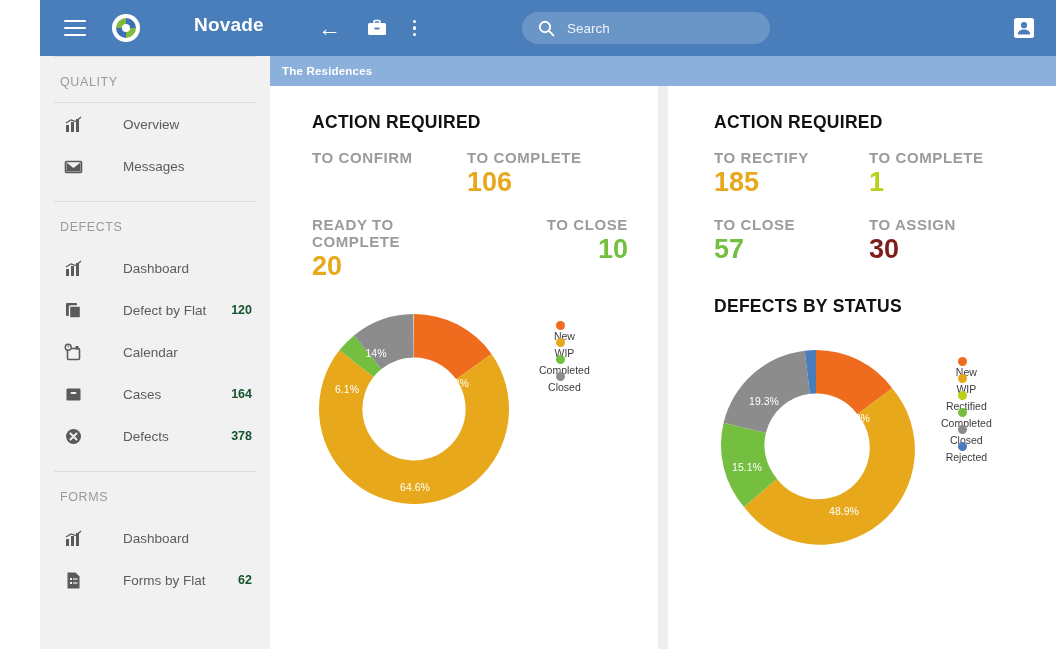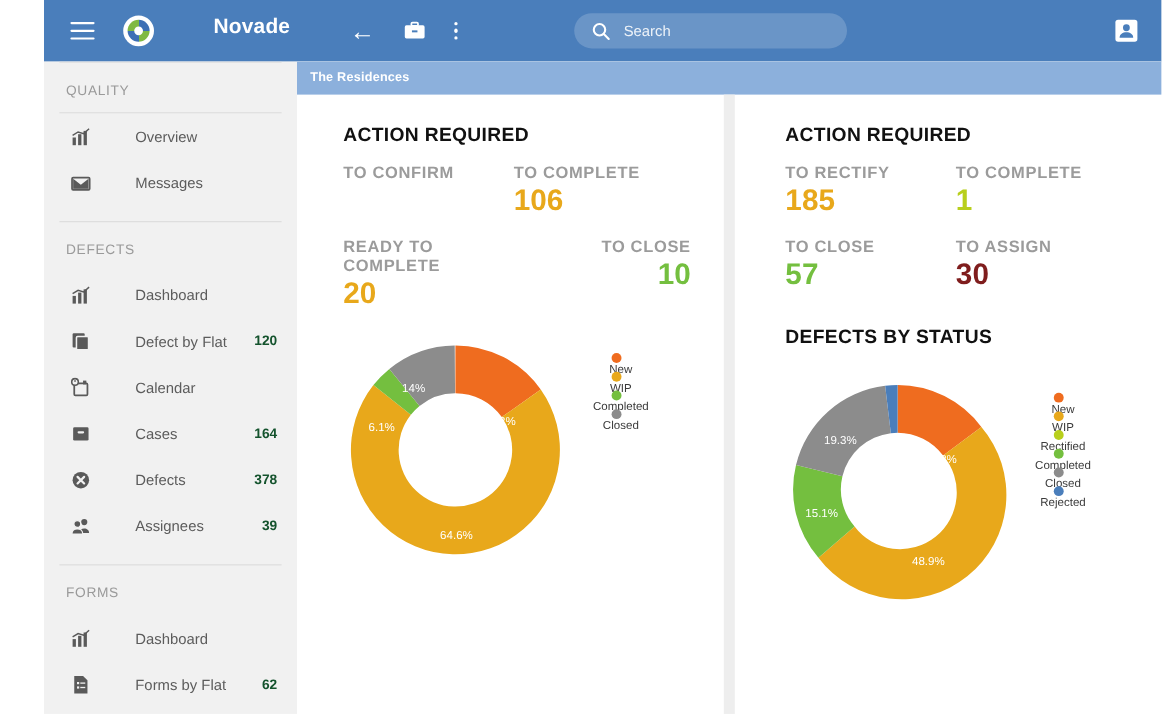--- a/index.html
+++ b/index.html
@@ -291,32 +291,20 @@
       <span class="ic">
         <svg width="19" height="19" viewBox="0 0 19 19">
           <circle cx="9.5" cy="9.5" r="7.5" fill="#5a5a5a"></circle>
           <path d="M6.5 6.5 L12.5 12.5 M12.5 6.5 L6.5 12.5" stroke="#f1f1f1" stroke-width="2" stroke-linecap="round"></path>
         </svg>
       </span>
       <span class="lbl">Defects</span>
       <span class="cnt">378</span>
     </div>
 
-    <div class="side-item">
-      <span class="ic">
-        <svg width="19" height="19" viewBox="0 0 19 19">
-          <circle cx="12.6" cy="5.6" r="2.8" fill="#5a5a5a"></circle>
-          <path d="M8.2 15.5c0-2.6 2-4.1 4.4-4.1s4.4 1.5 4.4 4.1z" fill="#5a5a5a"></path>
-          <circle cx="6.3" cy="7.3" r="3.1" fill="#5a5a5a" stroke="#f1f1f1" stroke-width="1.1"></circle>
-          <path d="M1.4 16.5c0-2.9 2.2-4.6 4.9-4.6s4.9 1.7 4.9 4.6z" fill="#5a5a5a" stroke="#f1f1f1" stroke-width="1.1"></path>
-        </svg>
-      </span>
-      <span class="lbl">Assignees</span>
-      <span class="cnt">39</span>
-    </div>
 
     <div class="side-divider" style="margin-top:14px"></div>
 
     <div class="side-section">FORMS</div>
 
     <div class="side-item">
       <span class="ic">
         <svg width="19" height="19" viewBox="0 0 19 19">
           <rect x="2" y="10" width="3" height="7" fill="#5a5a5a"></rect>
           <rect x="7" y="7" width="3" height="10" fill="#5a5a5a"></rect>

